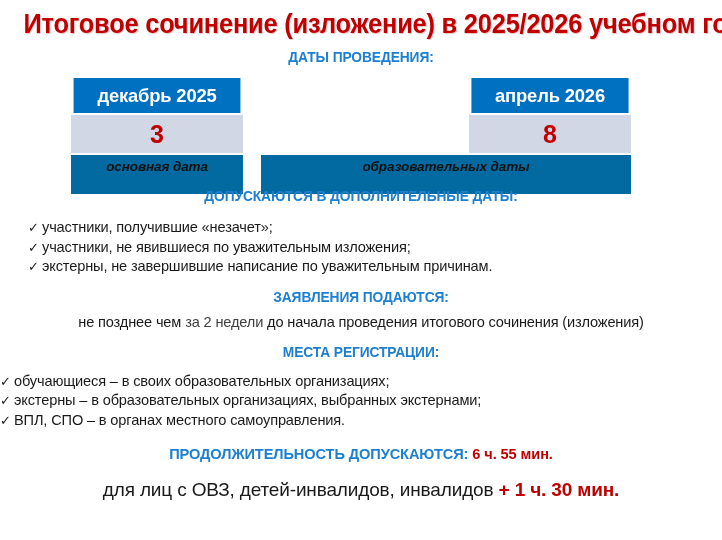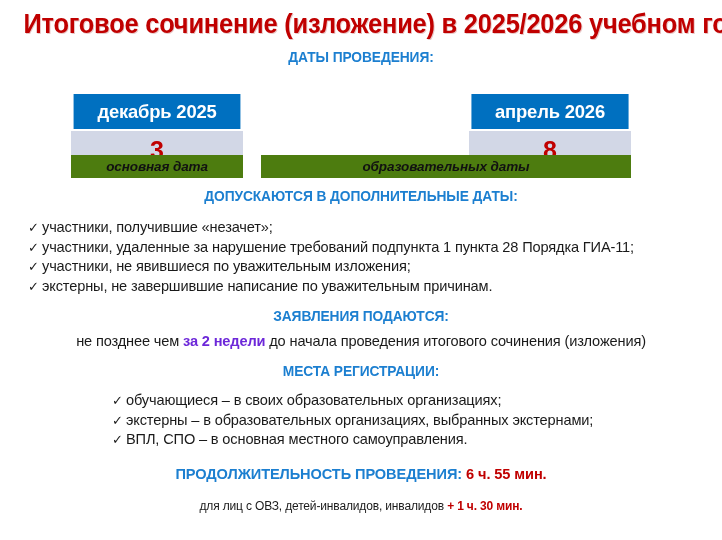--- a/index.html
+++ b/index.html
@@ -52,21 +52,21 @@
     margin-top: 9px;
   }
   .table-area {
     position: relative;
     width: 580px;
     margin: 13px auto 0 auto;
     height: 98px;
   }
   .tcol {
     position: absolute;
-    top: 16px;
+    top: 0;
   }
   .hdr {
     background: #0070C0;
     color: #ffffff;
     font-weight: bold;
     font-size: 19px;
     height: 35px;
     line-height: 35px;
     text-align: center;
     letter-spacing: -0.2px;
@@ -78,22 +78,22 @@
     font-weight: bold;
     font-size: 25px;
     height: 38px;
     line-height: 38px;
     text-align: center;
     margin-top: 2px;
   }
   .foot-row {
     position: absolute;
     top: 77px;
-    background: #4d7c0f;
-    height: 23px;
+    background: #0369a1;
+    height: 39px;
     line-height: 23px;
     text-align: center;
     font-style: italic;
     font-weight: bold;
     font-size: 13.5px;
     color: #111111;
     letter-spacing: -0.1px;
   }
 
   
@@ -111,50 +111,50 @@
     white-space: nowrap;
     letter-spacing: -0.15px;
   }
   .checklist .tick {
     display: inline-block;
     width: 14px;
     color: #1a1a1a;
     font-size: 13px;
   }
   .list-wide { padding-left: 28px; margin-top: 14px; }
-  .list-indent { padding-left: 112px; }
+  .list-indent { }
 
   .centered-line {
     text-align: center;
     font-size: 14.6px;
     line-height: 20px;
     color: #1a1a1a;
     letter-spacing: -0.15px;
     margin-top: 7px;
   }
-  .red-bold { color: #6d28d9; font-weight: bold; }
+  .red-bold { color: #404040; font-weight: normal; }
 
   .duration-line {
     text-align: center;
     margin-top: 16px;
     font-size: 14.6px;
     letter-spacing: -0.1px;
   }
   .duration-line .lbl {
     color: #1C7FD0;
     font-weight: bold;
   }
   .duration-line .val {
     color: #C00000;
     font-weight: bold;
   }
   .note-line {
     text-align: center;
     margin-top: 17px;
-    font-size: 12px;
+    font-size: 19px;
     color: #1a1a1a;
     letter-spacing: -0.15px;
   }
   .note-line .val {
     color: #C00000;
     font-weight: bold;
   }
 </style>
 </head>
 <body>
@@ -181,41 +181,40 @@
 
     <div class="foot-row" style="left:0px; width:172px;">основная дата</div>
     <div class="foot-row" style="left:190px; width:370px;">образовательных даты</div>
   </div>
 </div>
 
 <div class="block">
   <div class="sec-heading">ДОПУСКАЮТСЯ В ДОПОЛНИТЕЛЬНЫЕ ДАТЫ:</div>
   <ul class="checklist list-wide">
     <li><span class="tick">✓</span><span>участники, получившие «незачет»;</span></li>
-    <li><span class="tick">✓</span><span>участники, удаленные за нарушение требований подпункта 1 пункта 28 Порядка ГИА-11;</span></li>
     <li><span class="tick">✓</span><span>участники, не явившиеся по уважительным изложения;</span></li>
     <li><span class="tick">✓</span><span>экстерны, не завершившие написание по уважительным причинам.</span></li>
   </ul>
 </div>
 
 <div class="block">
   <div class="sec-heading">ЗАЯВЛЕНИЯ ПОДАЮТСЯ:</div>
   <div class="centered-line">
     <span>не позднее чем </span><span class="red-bold">за 2 недели</span><span> до начала проведения итогового сочинения (изложения)</span>
   </div>
 </div>
 
 <div class="block">
   <div class="sec-heading">МЕСТА РЕГИСТРАЦИИ:</div>
   <ul class="checklist list-indent" style="margin-top:12px;">
     <li><span class="tick">✓</span><span>обучающиеся – в своих образовательных организациях;</span></li>
     <li><span class="tick">✓</span><span>экстерны – в образовательных организациях, выбранных экстернами;</span></li>
-    <li><span class="tick">✓</span><span>ВПЛ, СПО – в основная местного самоуправления.</span></li>
+    <li><span class="tick">✓</span><span>ВПЛ, СПО – в органах местного самоуправления.</span></li>
   </ul>
 </div>
 
 <div class="duration-line">
-  <span class="lbl">ПРОДОЛЖИТЕЛЬНОСТЬ ПРОВЕДЕНИЯ:</span><span>&nbsp;</span><span class="val">6 ч. 55 мин.</span>
+  <span class="lbl">ПРОДОЛЖИТЕЛЬНОСТЬ ДОПУСКАЮТСЯ:</span><span>&nbsp;</span><span class="val">6 ч. 55 мин.</span>
 </div>
 
 <div class="note-line">
   <span>для лиц с ОВЗ, детей-инвалидов, инвалидов </span><span class="val">+ 1 ч. 30 мин.</span>
 </div>
 
 </body></html>

